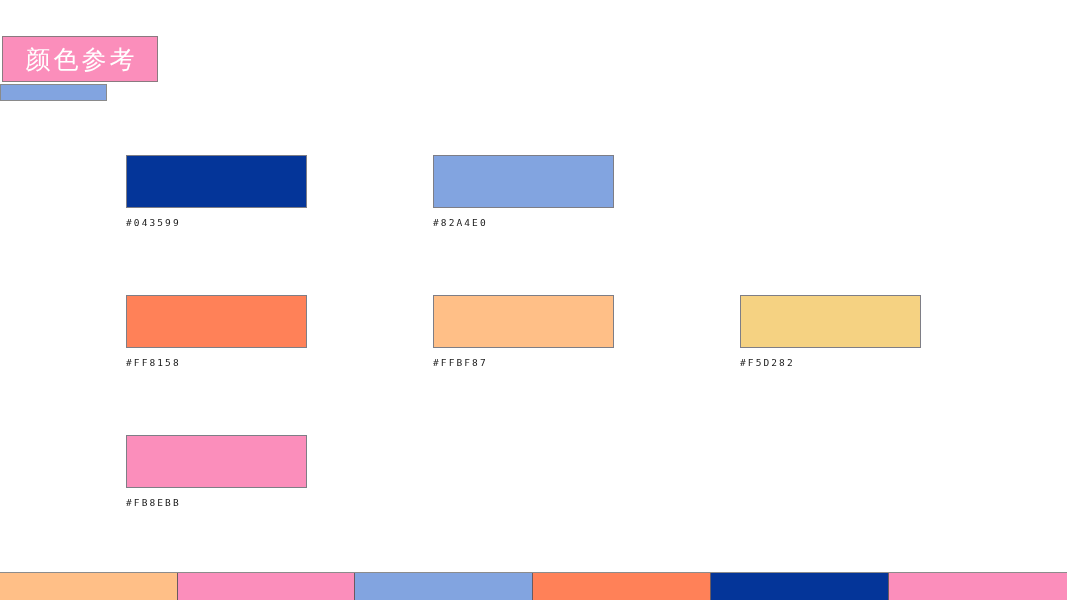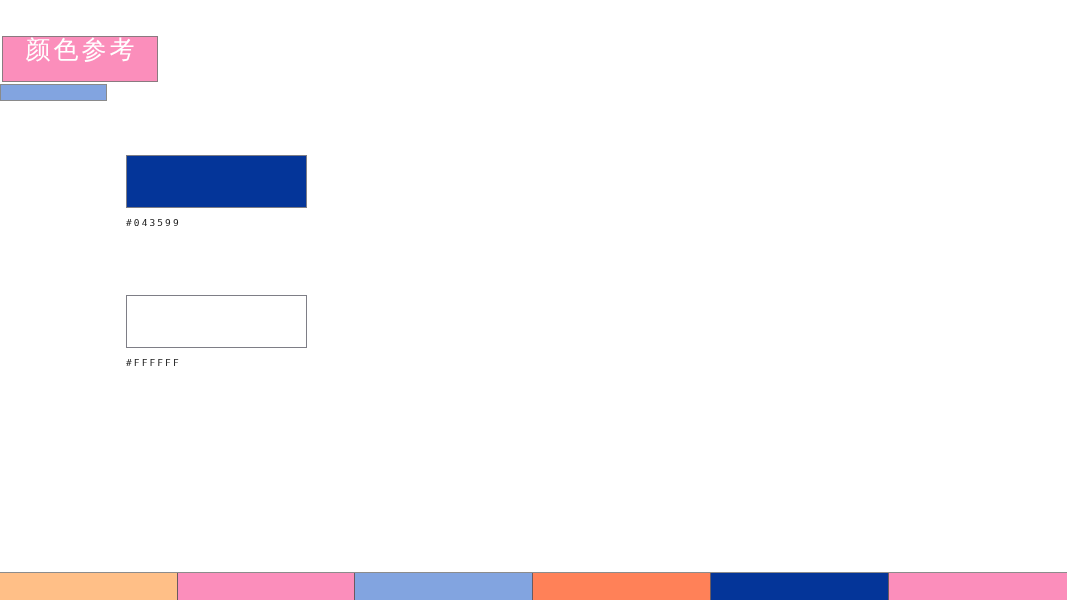--- a/index.html
+++ b/index.html
@@ -26,21 +26,21 @@
   #title-banner {
     position: absolute;
     left: 2px;
     top: 0;
     width: 156px;
     height: 46px;
     background: #FB8EBB;
     border: 1px solid #8a7a80;
     box-sizing: border-box;
     display: flex;
-    align-items: flex-start;
+    align-items: center;
     justify-content: center;
   }
   #title-text {
     color: #FFFFFF;
     font-size: 25px;
     letter-spacing: 3px;
     line-height: 1;
     font-family: "DejaVu Sans", "Liberation Sans", sans-serif;
     white-space: nowrap;
     padding-left: 3px;
@@ -118,27 +118,45 @@
   <div id="title-underbar" style="background-color: rgb(130, 164, 224);"></div>
 </div>
 
 <div id="swatch-grid">
 
   <div class="swatch-row">
     <div class="swatch-cell">
       <div class="swatch-chip" style="background-color: rgb(4, 53, 153);"></div>
       <div class="swatch-label">#043599</div>
     </div>
+    <div class="swatch-cell">
+      <div class="swatch-chip" style="background-color: rgb(130, 164, 224);"></div>
+      <div class="swatch-label">#82A4E0</div>
+    </div>
   </div>
-
 
   <div class="swatch-row">
     <div class="swatch-cell">
-      <div class="swatch-chip" style="background-color: rgb(255, 255, 255);"></div>
-      <div class="swatch-label">#FFFFFF</div>
+      <div class="swatch-chip" style="background-color: rgb(255, 129, 88);"></div>
+      <div class="swatch-label">#FF8158</div>
+    </div>
+    <div class="swatch-cell">
+      <div class="swatch-chip" style="background-color: rgb(255, 191, 135);"></div>
+      <div class="swatch-label">#FFBF87</div>
+    </div>
+    <div class="swatch-cell">
+      <div class="swatch-chip" style="background-color: rgb(245, 210, 130);"></div>
+      <div class="swatch-label">#F5D282</div>
+    </div>
+  </div>
+
+  <div class="swatch-row">
+    <div class="swatch-cell">
+      <div class="swatch-chip" style="background-color: rgb(251, 142, 187);"></div>
+      <div class="swatch-label">#FB8EBB</div>
     </div>
   </div>
 
 </div>
 
 <div id="bottom-strip">
   <div class="strip-segment" style="background-color: rgb(255, 191, 135); width: 178px;"></div>
   <div class="strip-segment" style="background-color: rgb(251, 142, 187); width: 177px;"></div>
   <div class="strip-segment" style="background-color: rgb(130, 164, 224); width: 178px;"></div>
   <div class="strip-segment" style="background-color: rgb(255, 129, 88); width: 178px;"></div>

